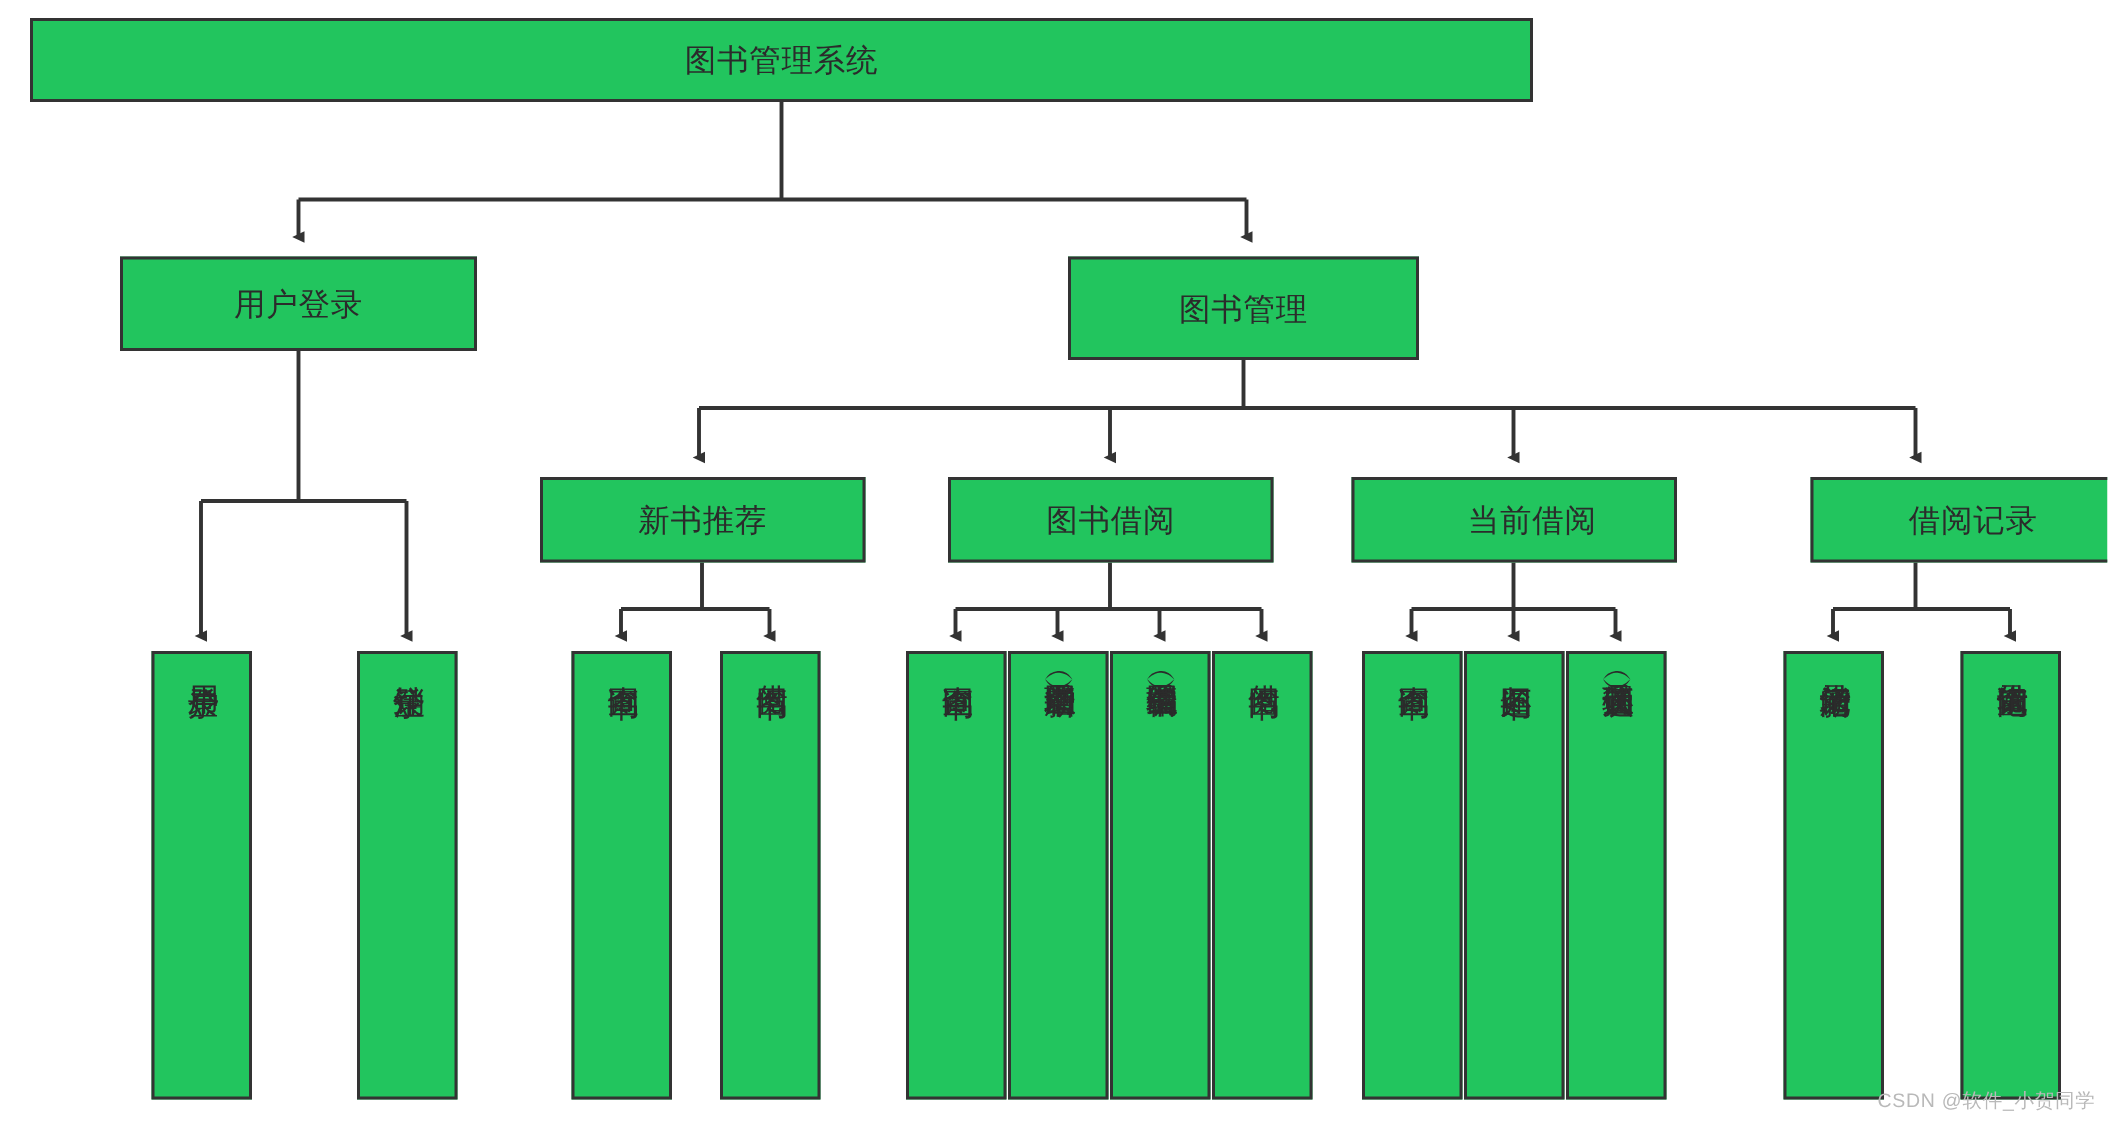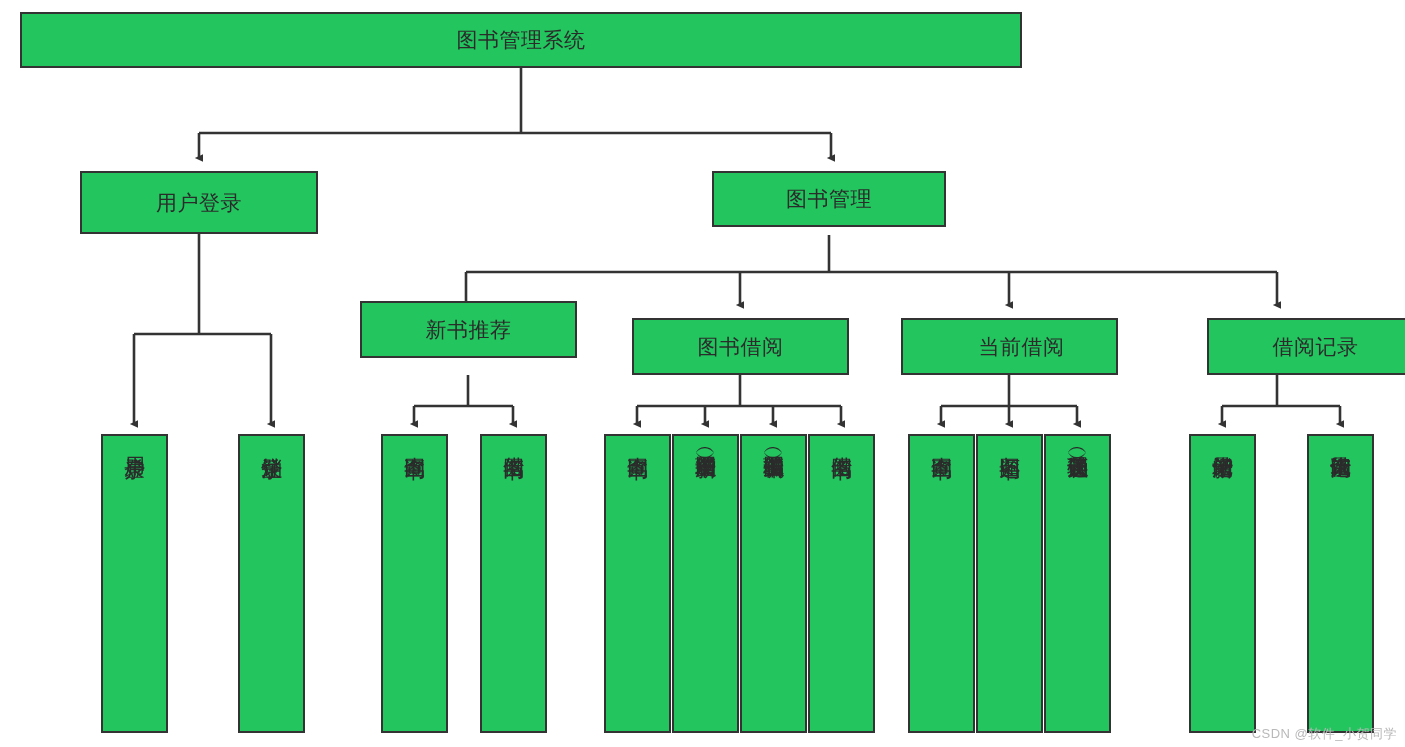--- a/index.html
+++ b/index.html
@@ -122,25 +122,25 @@
   </svg>
 
   <div class="node horiz" style="left:20px; top:12px; width:1002px; height:56px;">
     <span>图书管理系统</span>
   </div>
 
   <div class="node horiz" style="left:80px; top:171px; width:238px; height:63px;">
     <span>用户登录</span>
   </div>
 
-  <div class="node horiz" style="left:712px; top:171px; width:234px; height:56px;">
+  <div class="node horiz" style="left:712px; top:171px; width:234px; height:69px;">
     <span>图书管理</span>
   </div>
 
-  <div class="node horiz" style="left:360px; top:301px; width:217px; height:57px;">
+  <div class="node horiz" style="left:360px; top:318px; width:217px; height:57px;">
     <span>新书推荐</span>
   </div>
 
   <div class="node horiz" style="left:632px; top:318px; width:217px; height:57px;">
     <span>图书借阅</span>
   </div>
 
   <div class="node horiz" style="left:901px; top:318px; width:217px; height:57px;padding-left:24px;">
     <span>当前借阅</span>
   </div>

